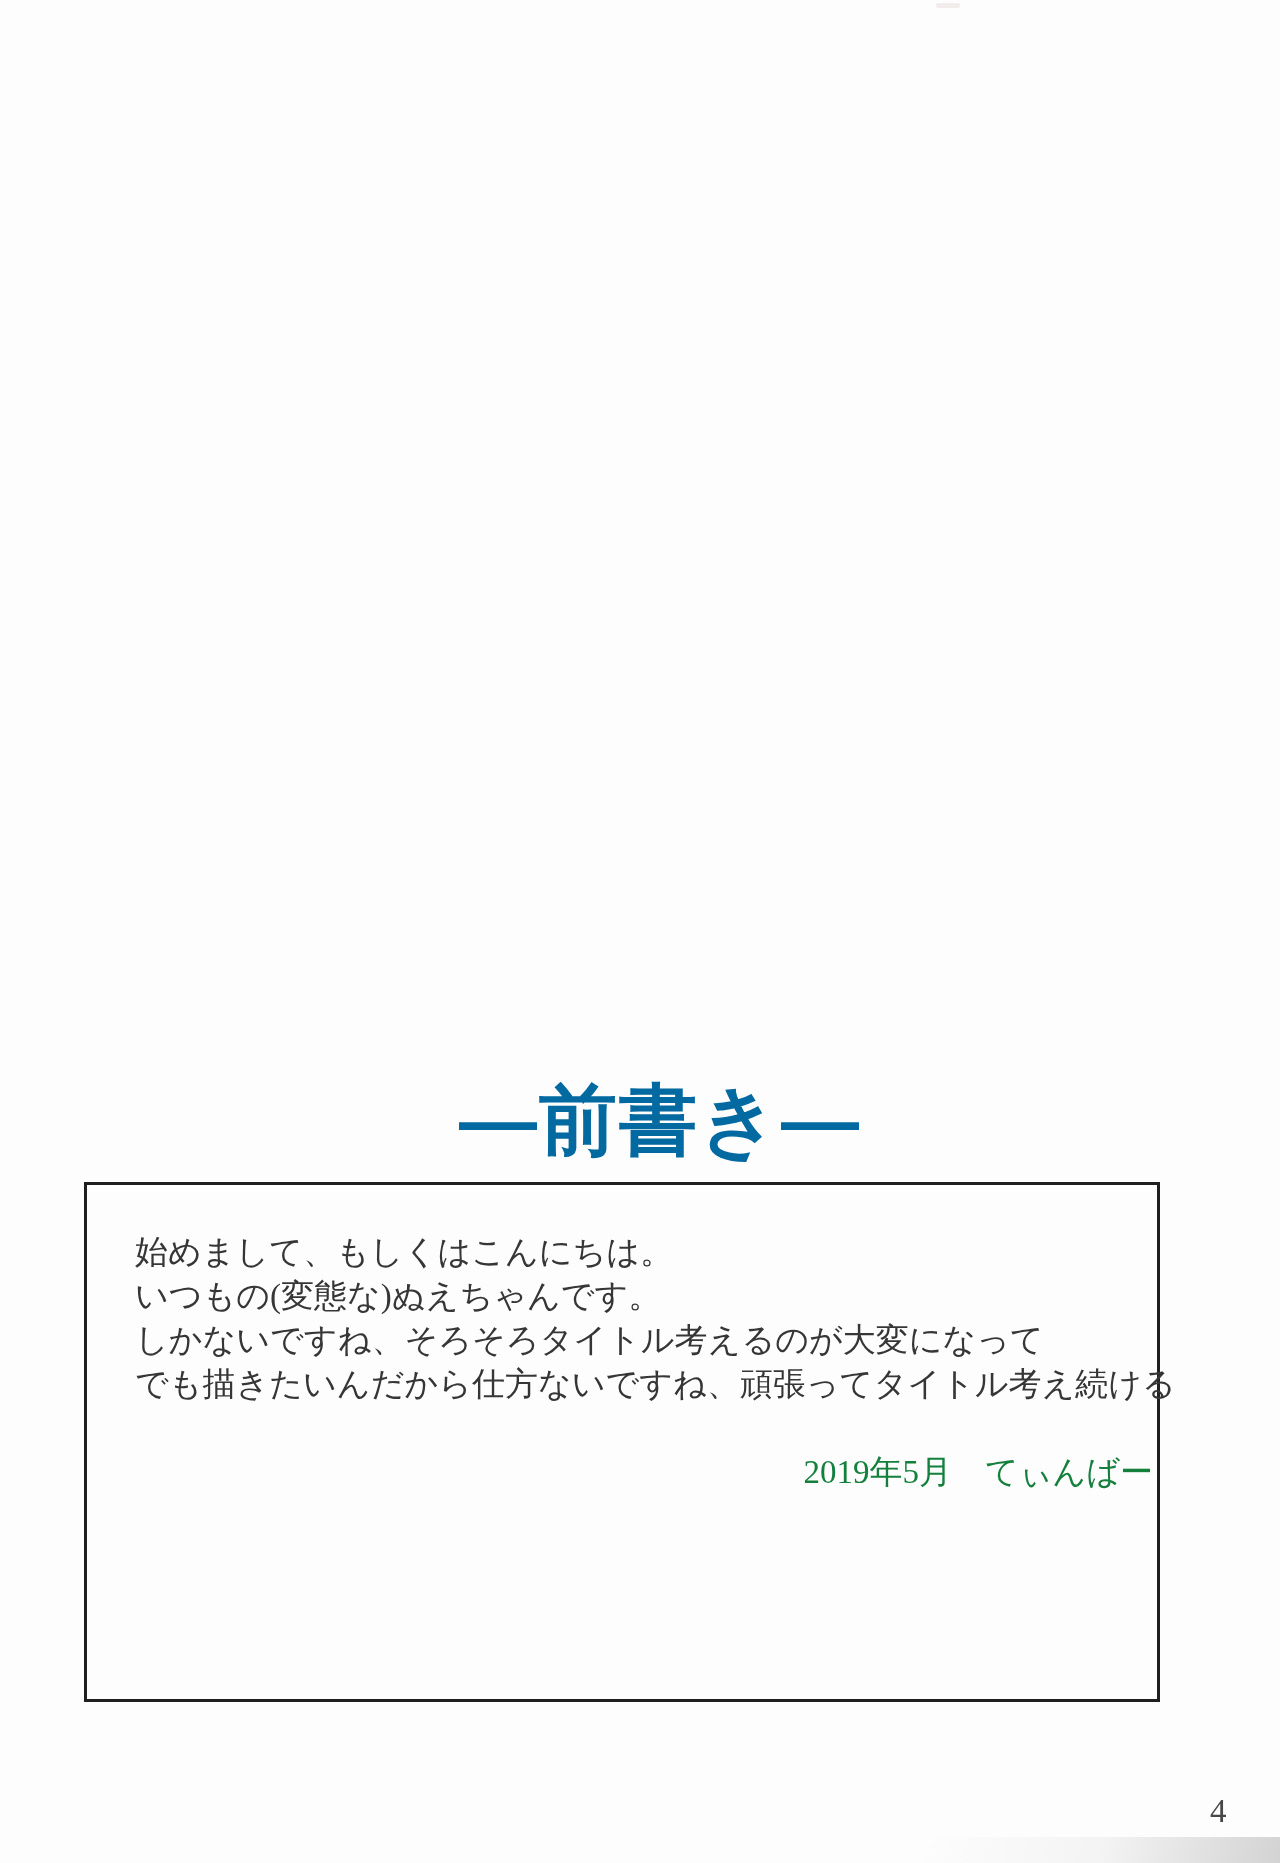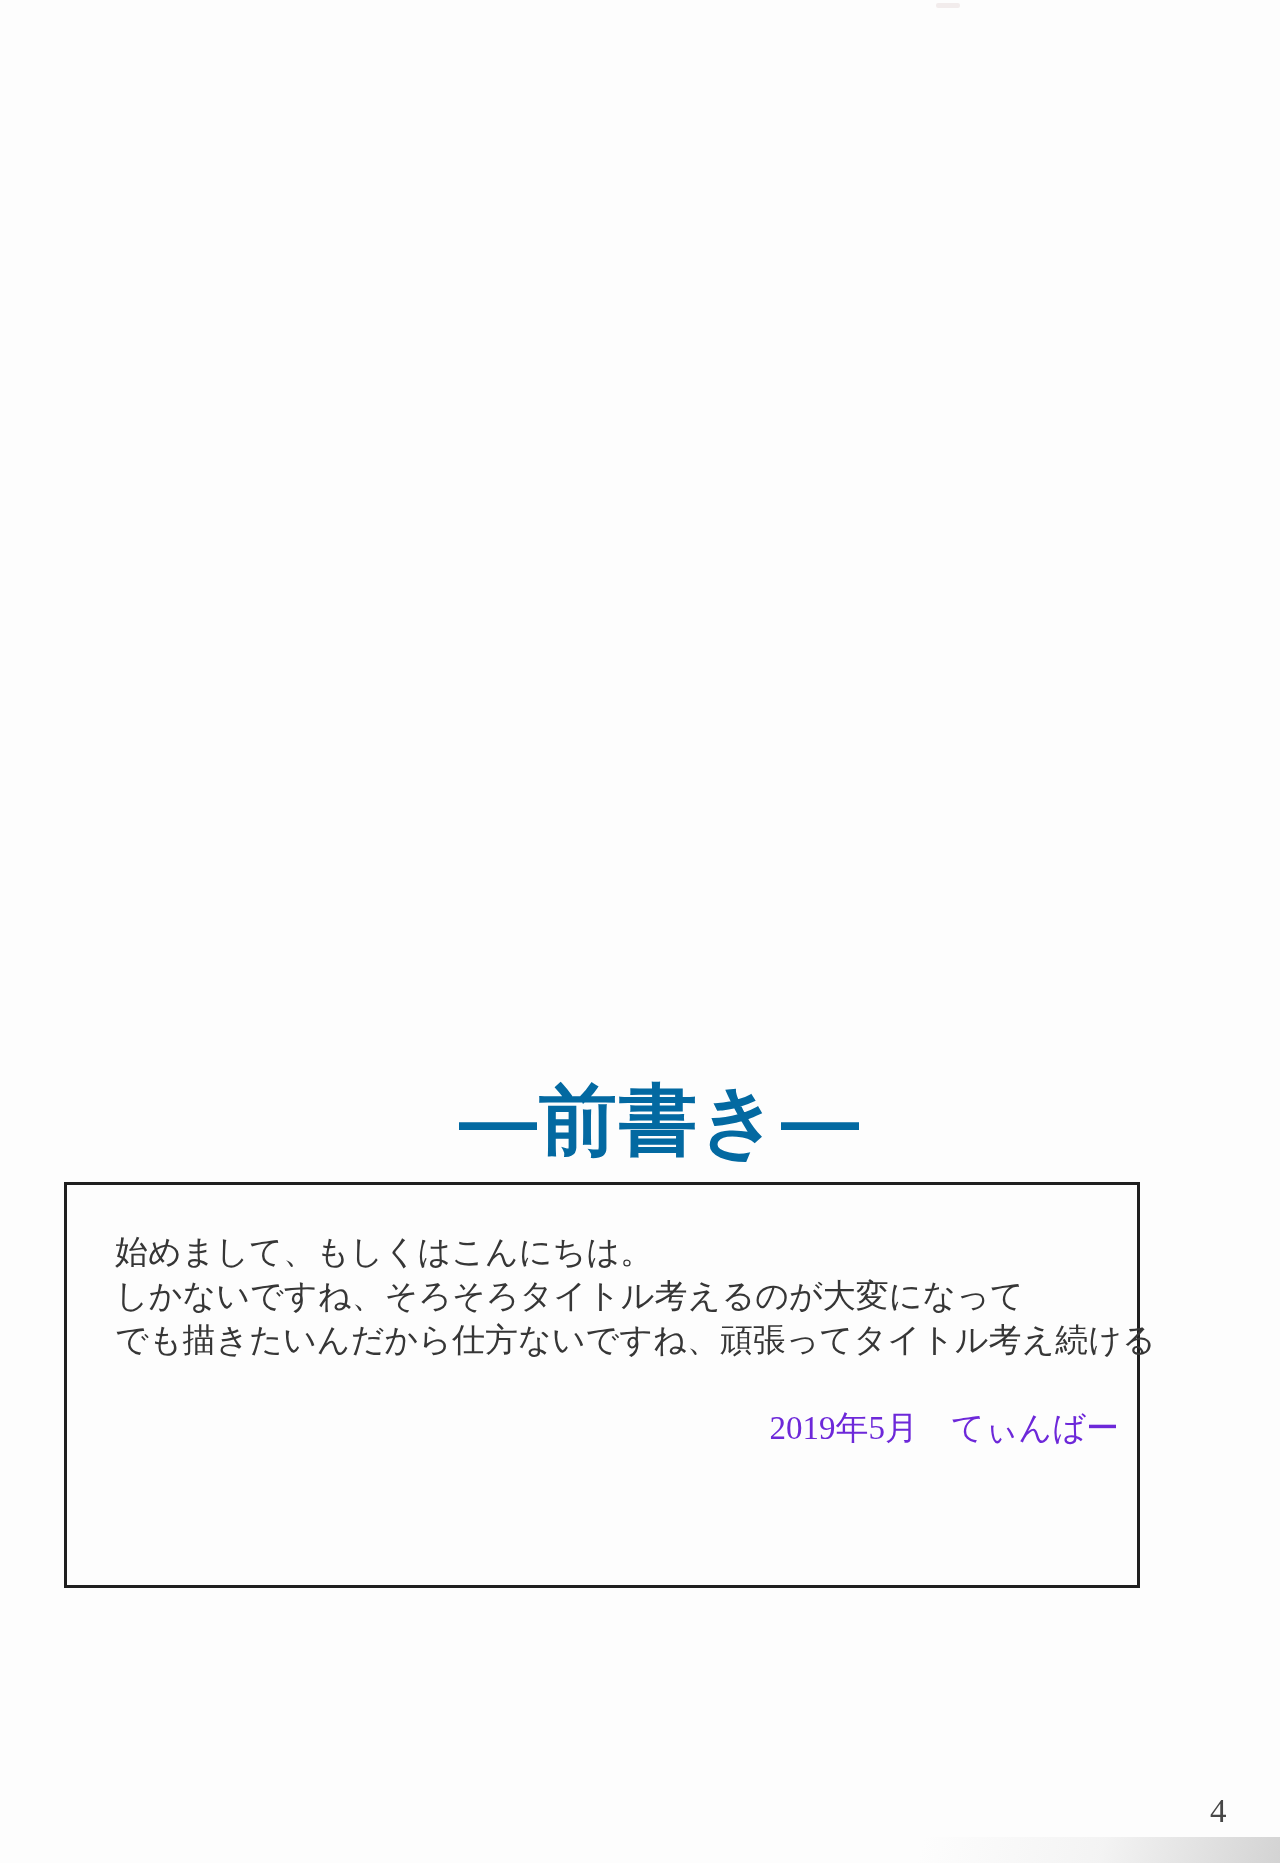--- a/index.html
+++ b/index.html
@@ -33,24 +33,24 @@
     font-weight: 700;
     font-size: 78px;
     line-height: 96px;
     color: #0369a1;
     letter-spacing: 2px;
     white-space: nowrap;
     margin-left: 20px;
   }
   .preface-box {
     position: absolute;
-    left: 64px;
+    left: 84px;
     top: 1182px;
     width: 1076px;
-    height: 406px;
+    height: 520px;
     border: 3px solid #1f1f1f;
     box-sizing: border-box;
     background: #fdfdfd;
   }
   .preface-text {
     padding: 45px 0 0 48px;
     color: #363636;
     font-size: 33px;
   }
   .preface-text p {
@@ -59,22 +59,22 @@
     min-height: 44px;
     line-height: 44px;
     white-space: nowrap;
   }
   .signature {
     margin: 0;
     margin-top: 44px;
     height: 44px;
     line-height: 44px;
     text-align: right;
-    padding-right: 18px;
-    color: #6d28d9;
+    padding-right: 4px;
+    color: #15803d;
     font-size: 33px;
     white-space: nowrap;
   }
   .page-number {
     position: absolute;
     left: 1210px;
     top: 1793px;
     font-size: 33px;
     color: #474747;
   }
@@ -93,20 +93,21 @@
 
 <div class="scan-artifact-top"></div>
 
 <div class="page-title">
   <span>―</span><span>前書き</span><span>―</span>
 </div>
 
 <div class="preface-box">
   <div class="preface-text">
     <p>始めまして、もしくはこんにちは。</p>
+    <p>いつもの(変態な)ぬえちゃんです。</p>
     <p>しかないですね、そろそろタイトル考えるのが大変になって</p>
     <p>でも描きたいんだから仕方ないですね、頑張ってタイトル考え続ける</p>
     <p></p>
     <p class="signature">2019年5月　てぃんばー</p>
   </div>
 </div>
 
 <div class="page-number">4</div>
 
 <div class="scan-shadow-bottom-right"></div>

